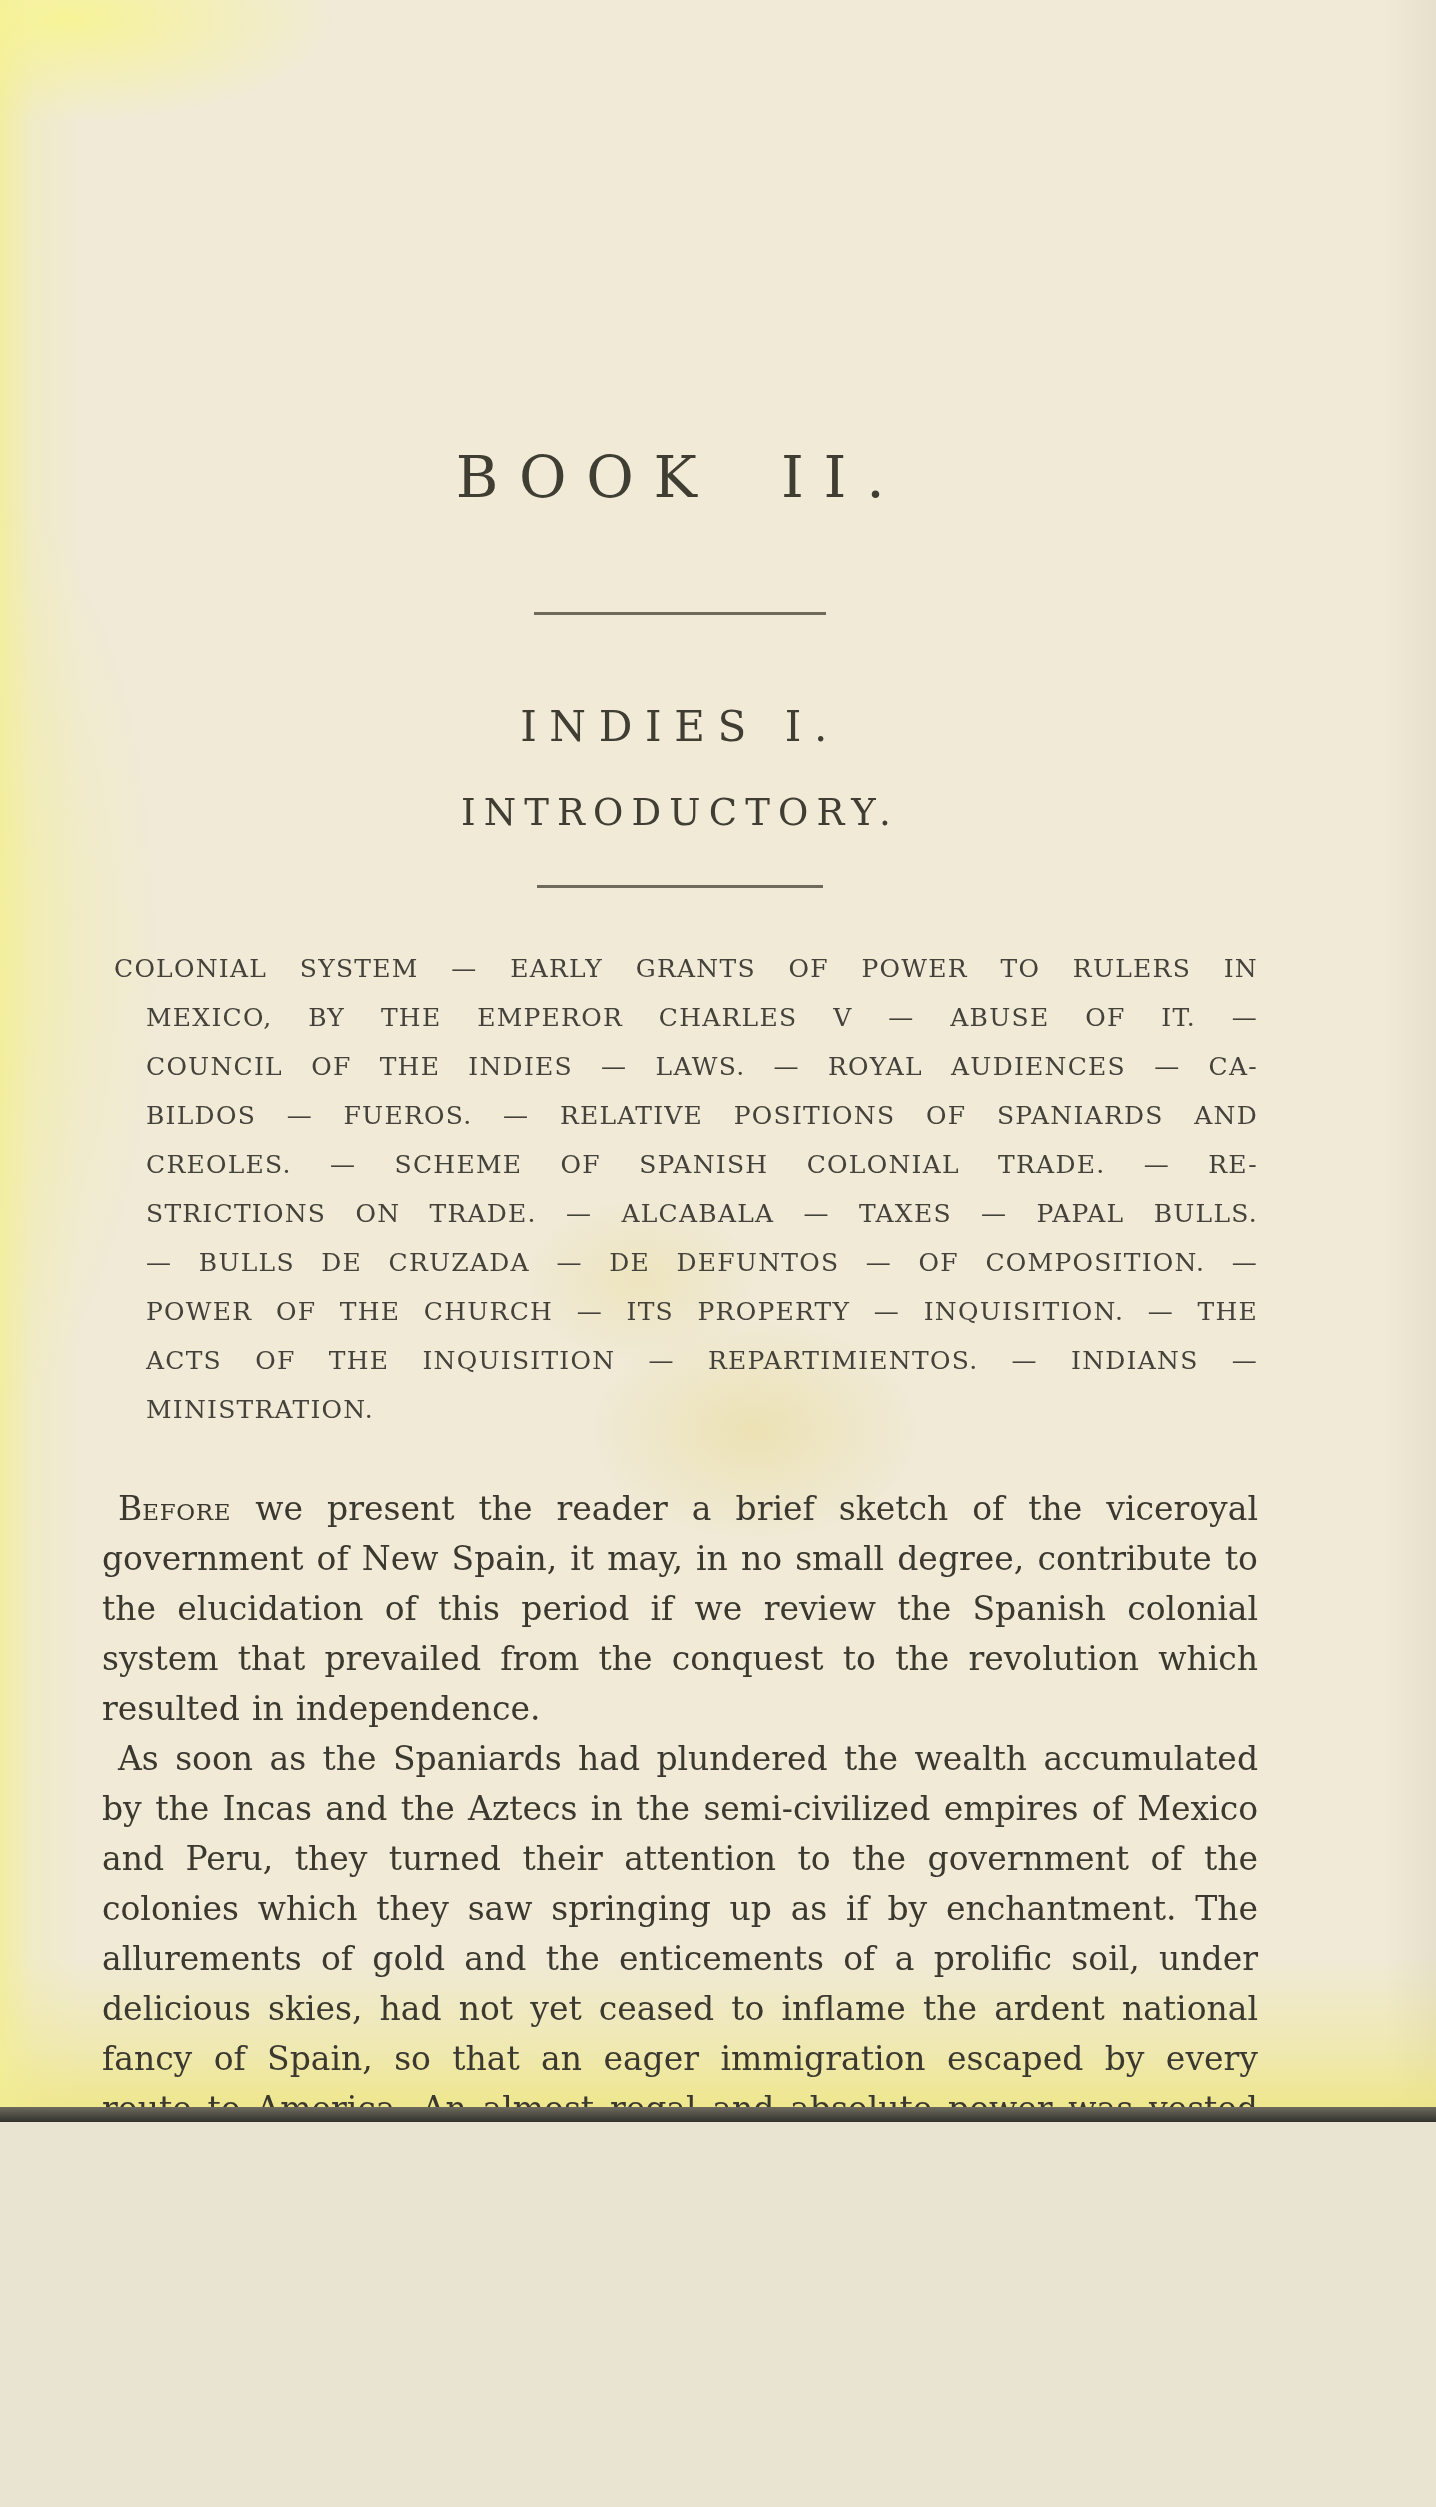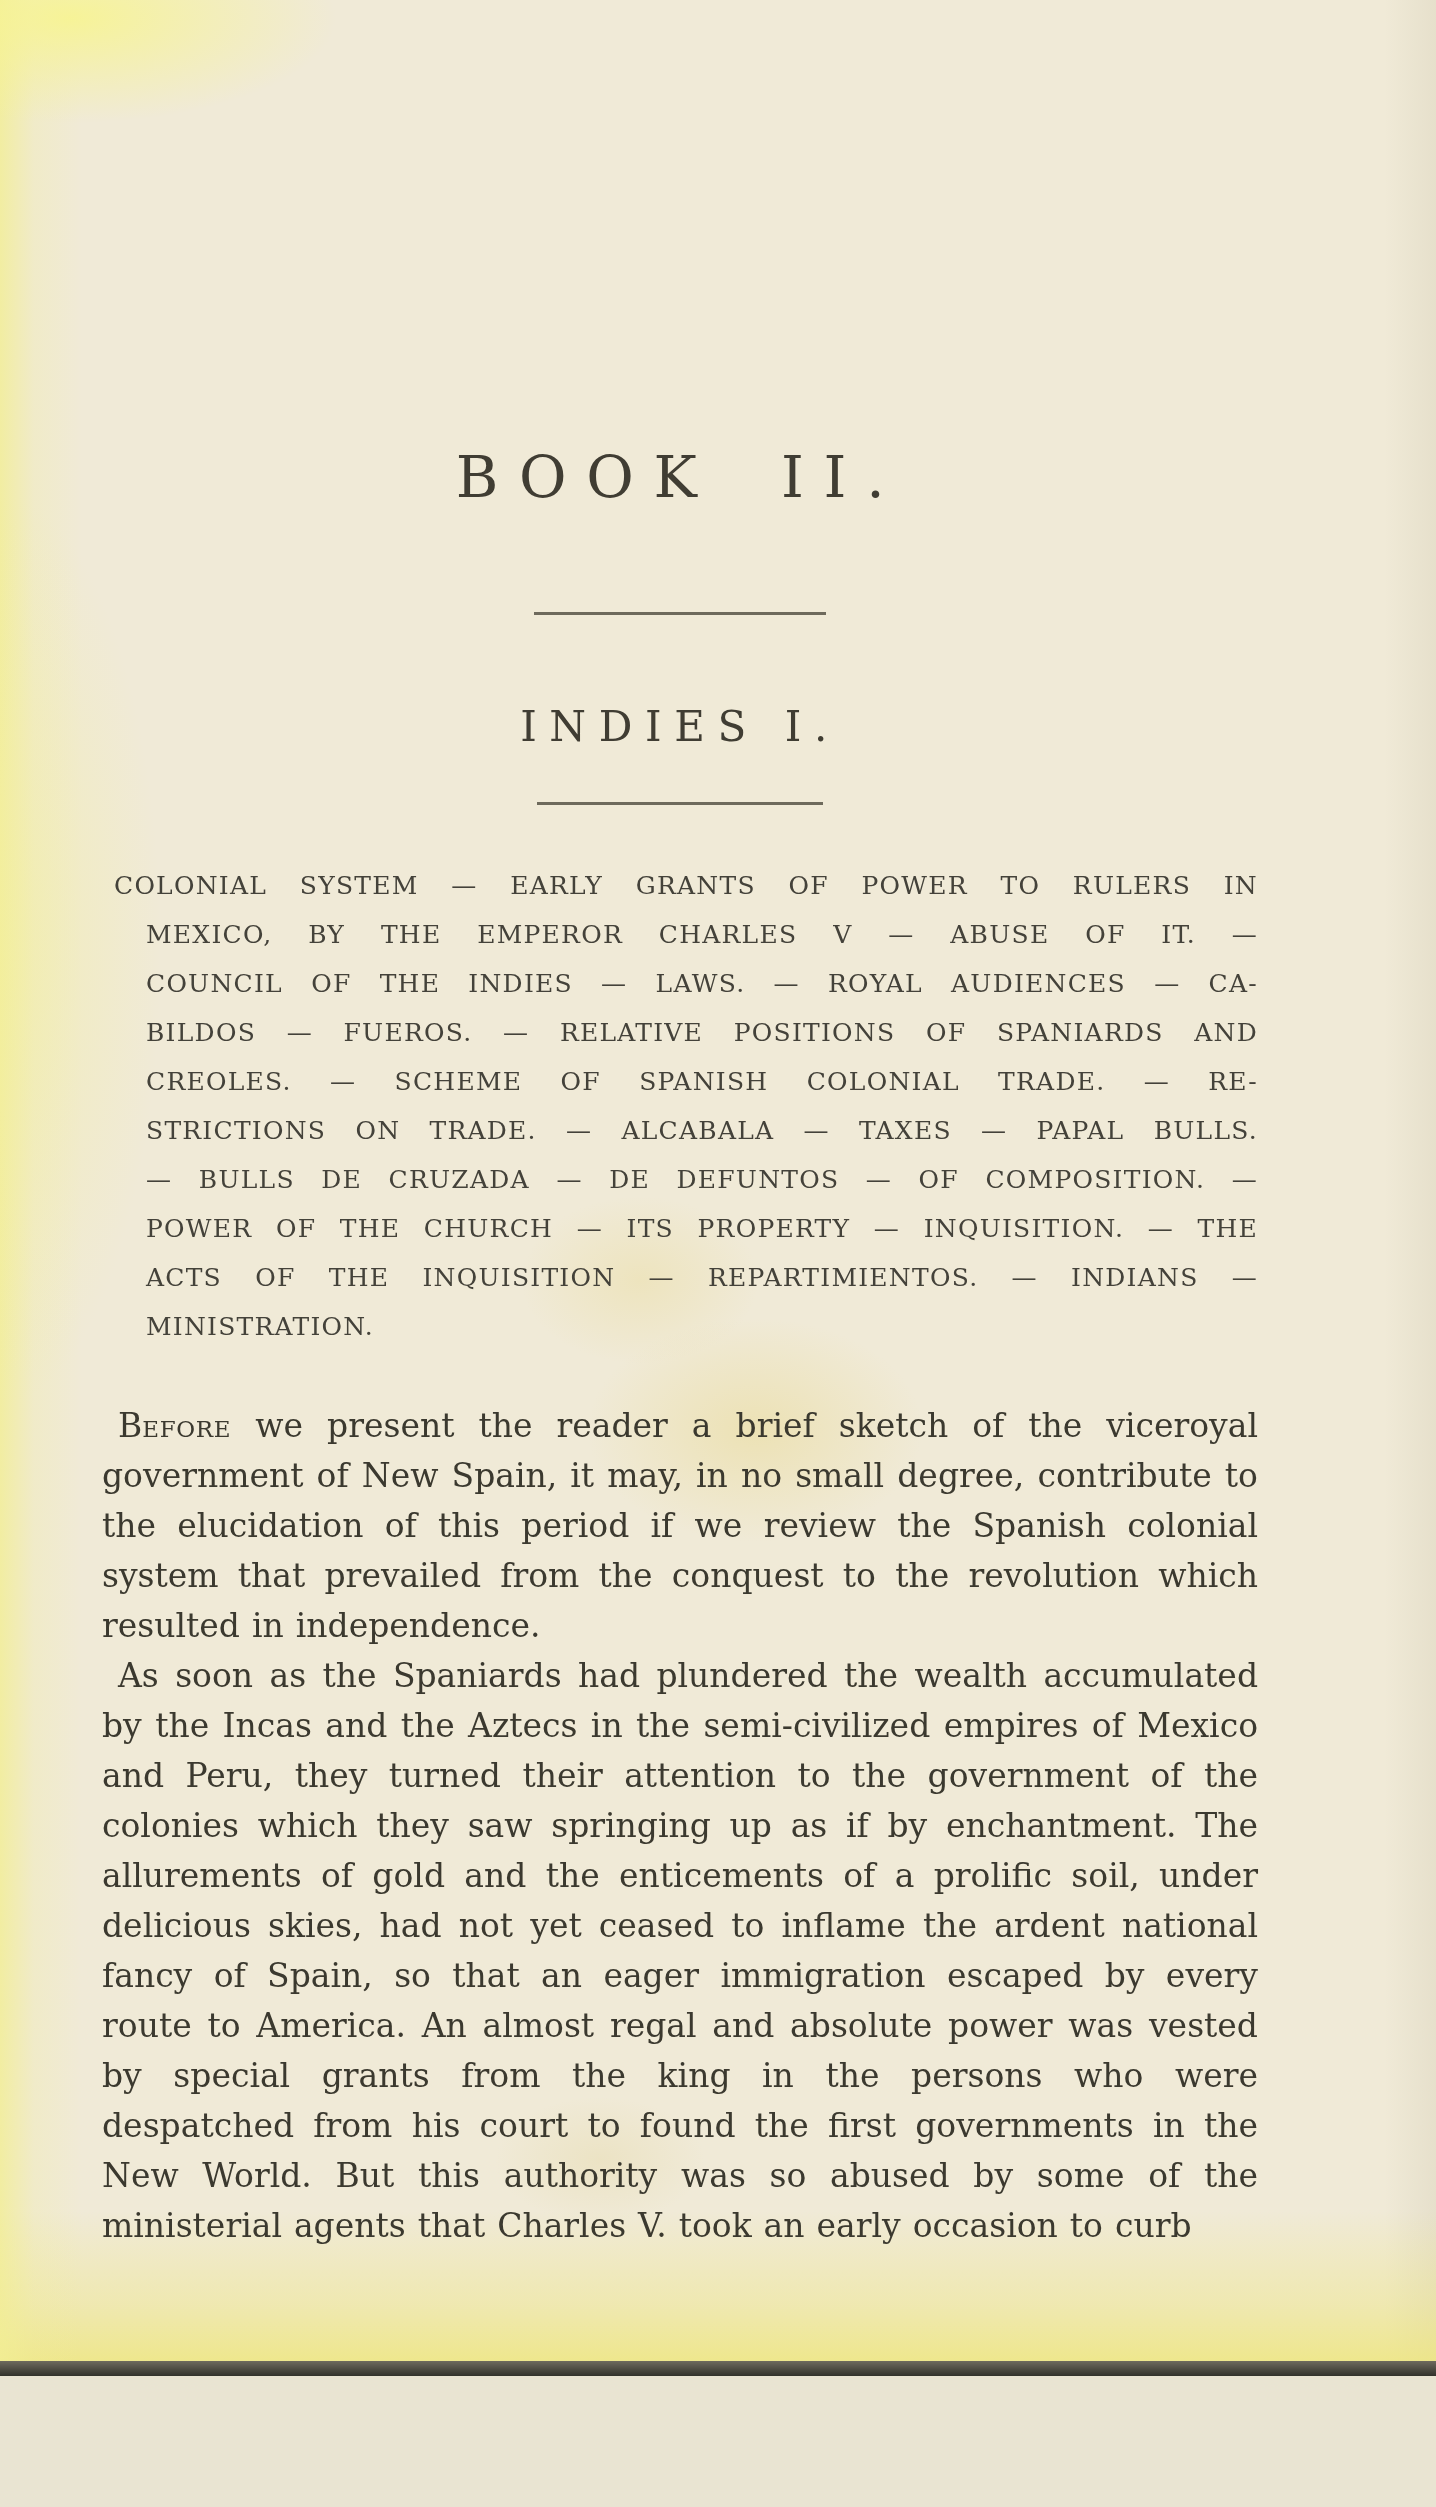--- a/index.html
+++ b/index.html
@@ -4,21 +4,21 @@
 <style>
   html, body {
     margin: 0;
     padding: 0;
     background: #e9e4d2;
   }
 
   .page {
     position: relative;
     width: 1436px;
-    height: 2376px;
+    height: 2122px;
     overflow: hidden;
     background-color: #f0ead7;
     background-image:
       radial-gradient(ellipse 380px 150px at 70px 18px, rgba(247,244,146,0.92), rgba(247,244,146,0) 70%),
       radial-gradient(ellipse 230px 650px at 0px 950px, rgba(244,240,150,0.50), rgba(244,240,150,0) 70%),
       linear-gradient(to right, rgba(242,238,148,0.80), rgba(242,238,148,0.22) 34px, rgba(242,238,148,0) 82px),
       radial-gradient(ellipse 240px 160px at 755px 1430px, rgba(228,206,100,0.30), rgba(228,206,100,0) 70%),
       radial-gradient(ellipse 170px 120px at 640px 1280px, rgba(228,206,100,0.22), rgba(228,206,100,0) 70%),
       radial-gradient(ellipse 150px 90px at 600px 2160px, rgba(215,195,110,0.18), rgba(215,195,110,0) 70%),
       linear-gradient(to top, rgba(238,230,120,0.88), rgba(238,230,120,0.40) 72px, rgba(238,230,120,0) 165px),
@@ -119,20 +119,21 @@
 <body>
 
 <div class="page">
   <div class="content">
 
     <h1 class="book-title">BOOK II.</h1>
 
     <div class="rule rule-top"></div>
 
     <h2 class="chapter-title">INDIES I.</h2>
+    <h3 class="chapter-sub">INTRODUCTORY.</h3>
 
     <div class="rule rule-bottom"></div>
 
     <div class="summary">
       <div class="sum-line first">COLONIAL SYSTEM — EARLY GRANTS OF POWER TO RULERS IN</div>
       <div class="sum-line">MEXICO, BY THE EMPEROR CHARLES V — ABUSE OF IT. —</div>
       <div class="sum-line">COUNCIL OF THE INDIES — LAWS. — ROYAL AUDIENCES — CA-</div>
       <div class="sum-line">BILDOS — FUEROS. — RELATIVE POSITIONS OF SPANIARDS AND</div>
       <div class="sum-line">CREOLES. — SCHEME OF SPANISH COLONIAL TRADE. — RE-</div>
       <div class="sum-line">STRICTIONS ON TRADE. — ALCABALA — TAXES — PAPAL BULLS.</div>

